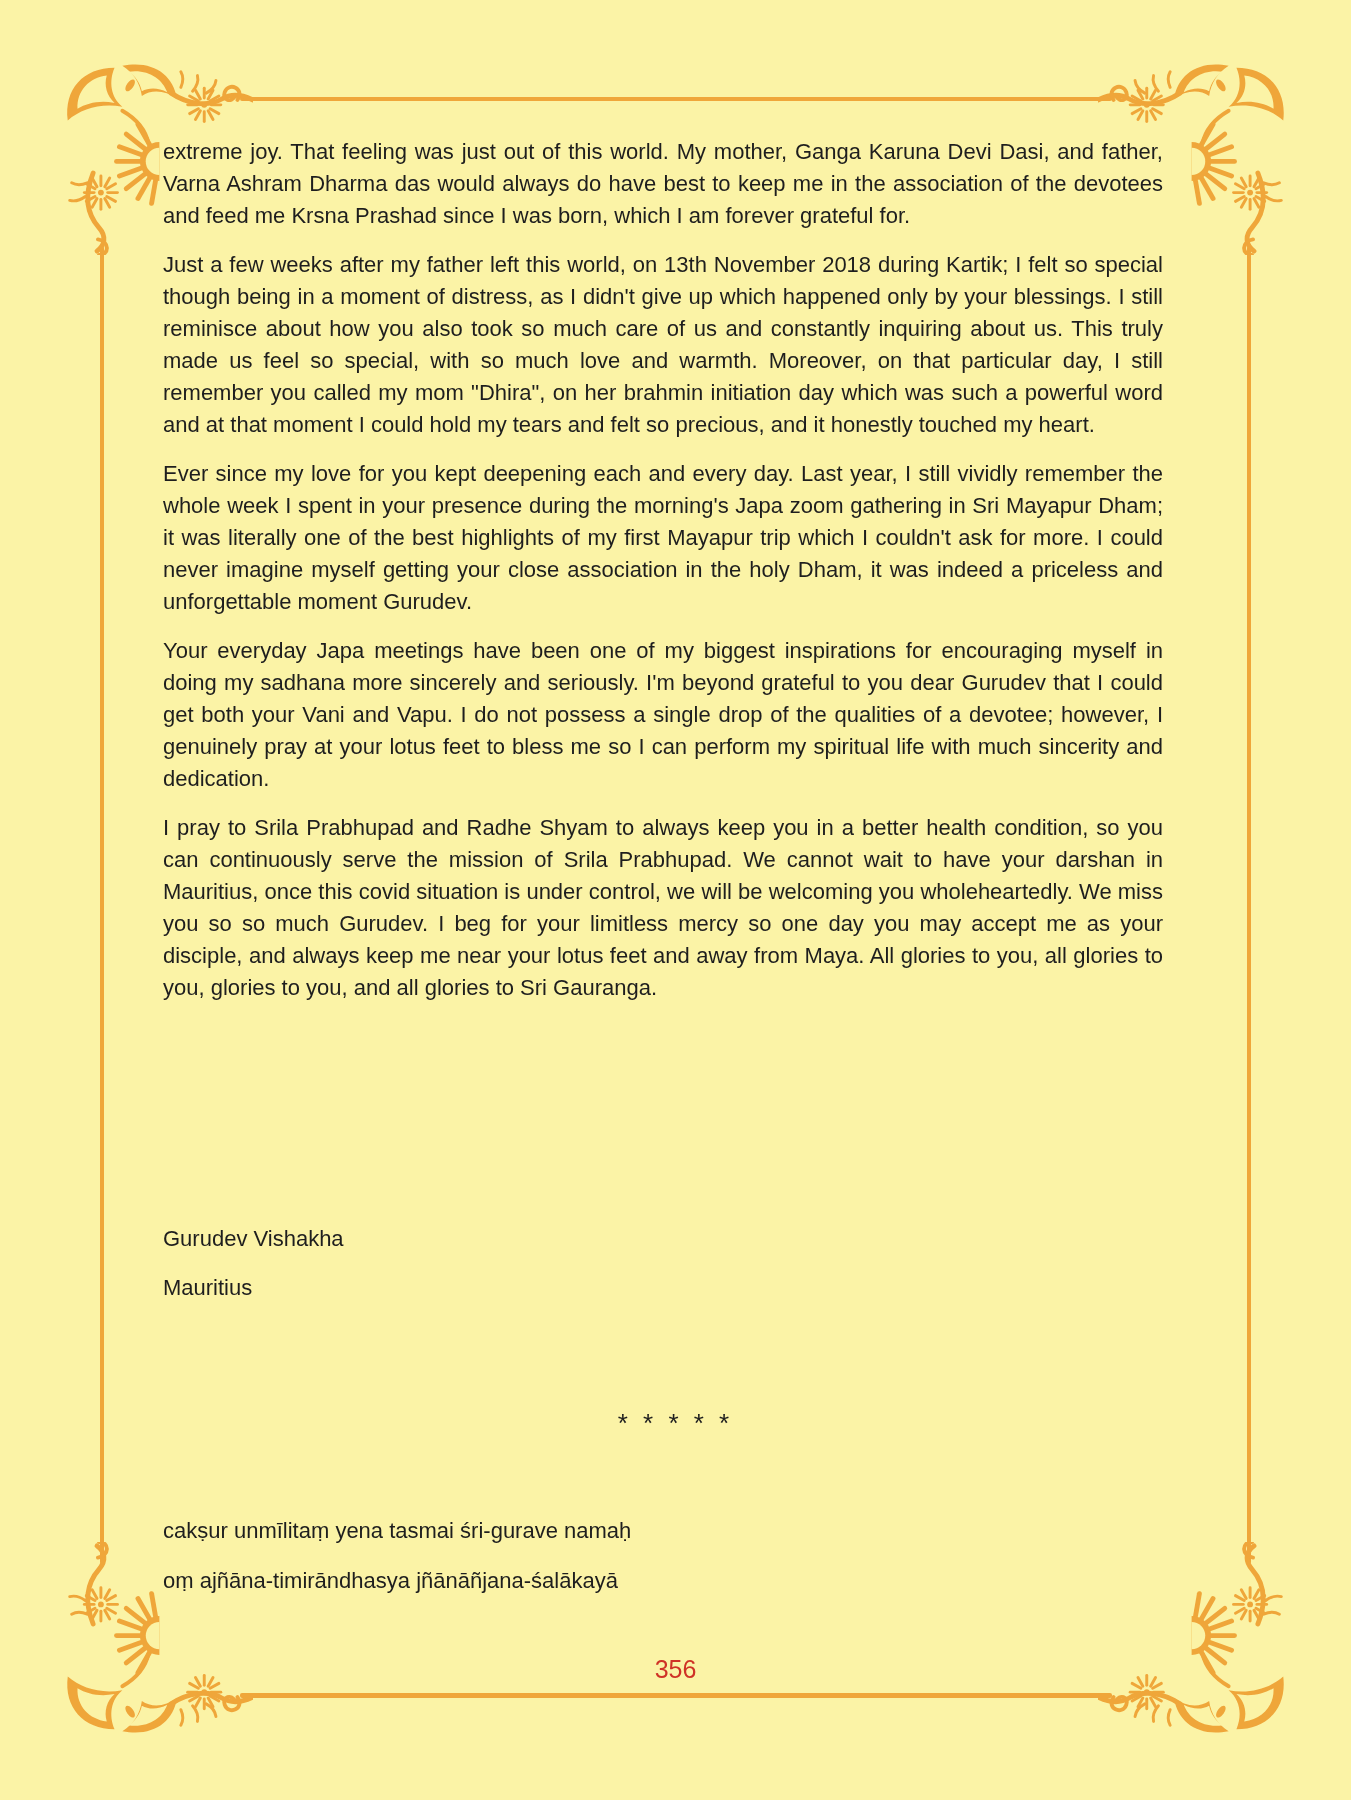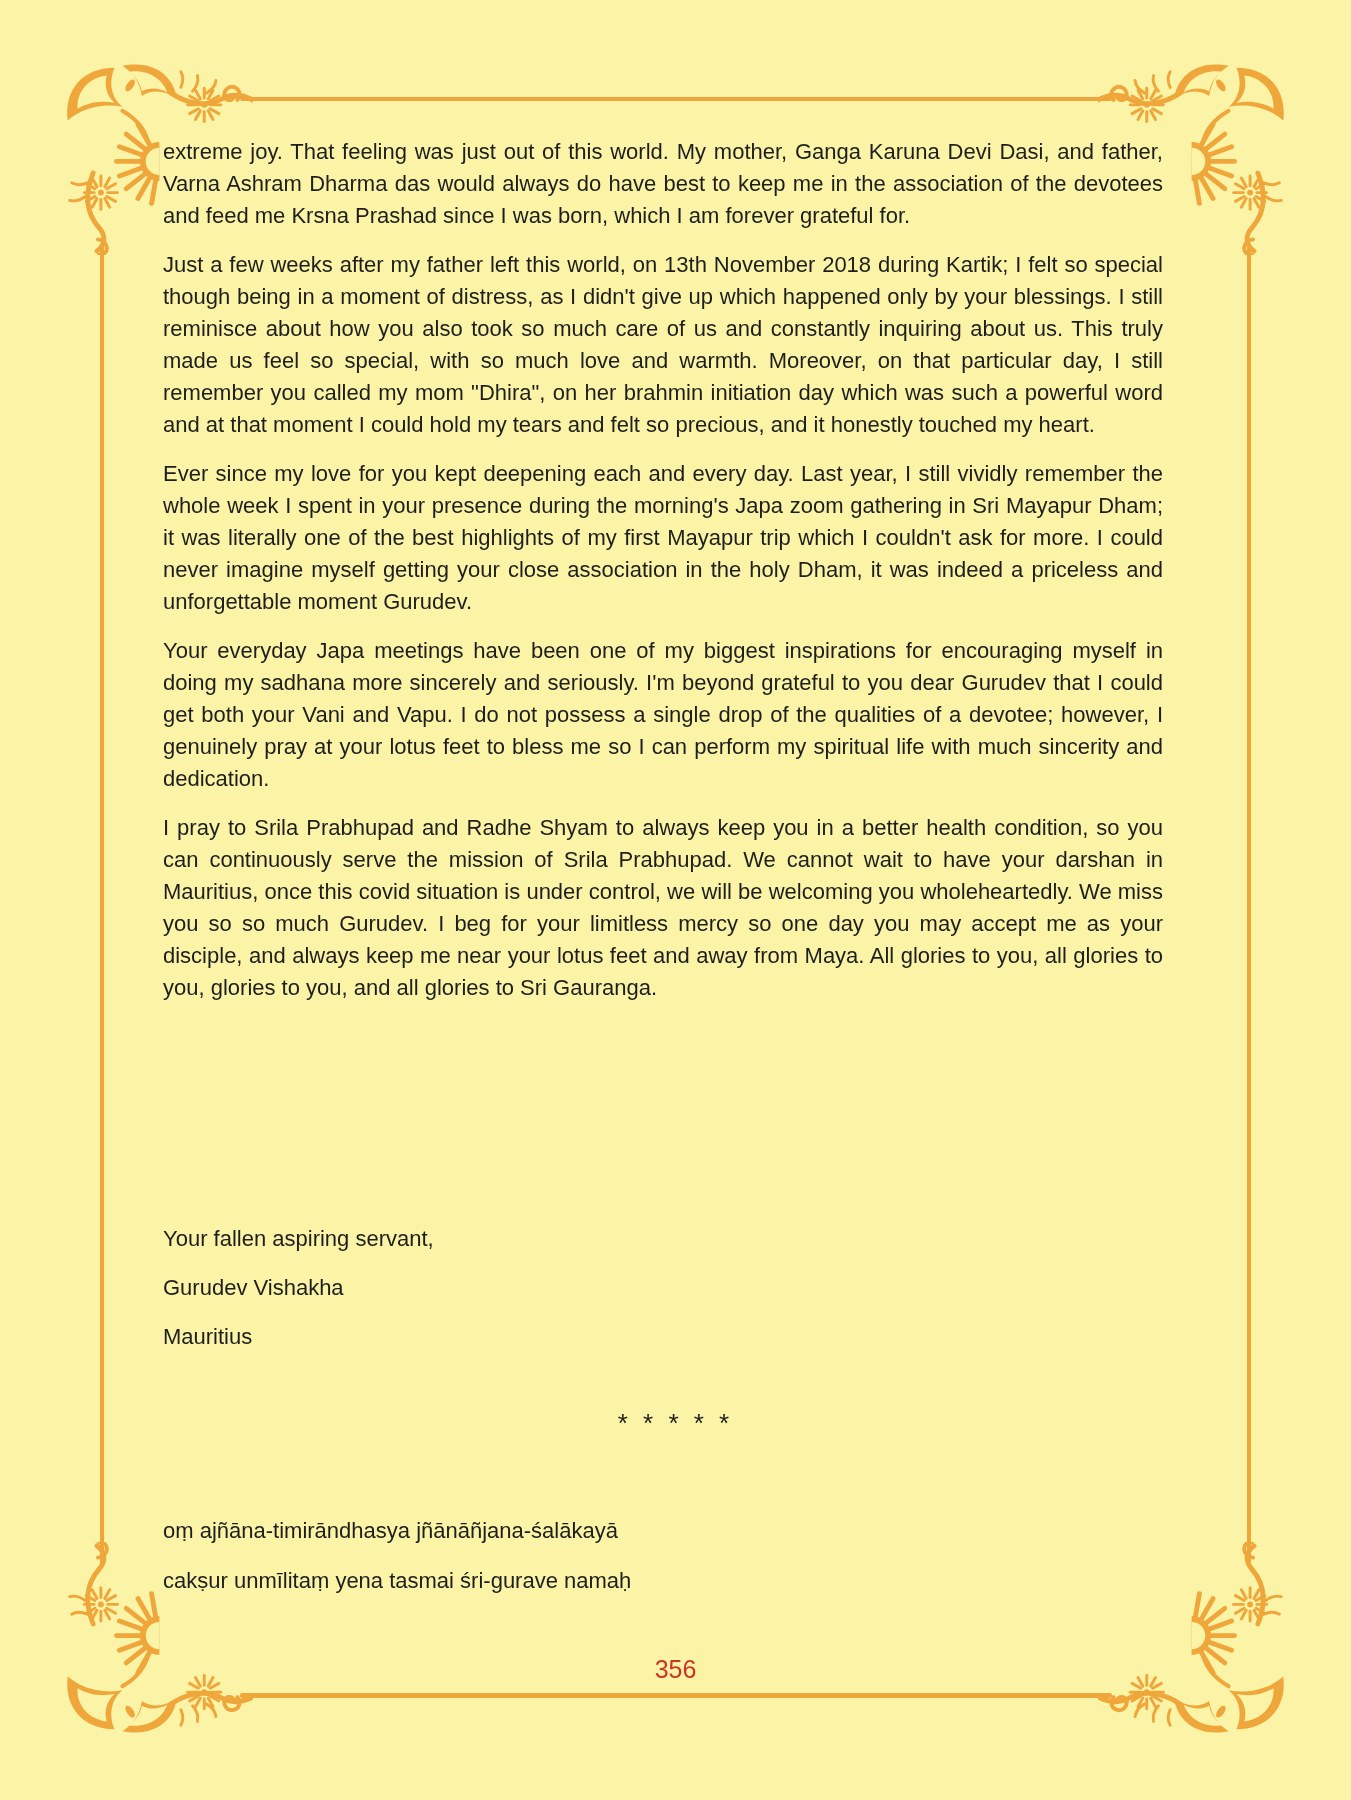--- a/index.html
+++ b/index.html
@@ -136,25 +136,24 @@
 
 <div class="letter-body">
   <p>extreme joy. That feeling was just out of this world. My mother, Ganga Karuna Devi Dasi, and father, Varna Ashram Dharma das would always do have best to keep me in the association of the devotees and feed me Krsna Prashad since I was born, which I am forever grateful for.</p>
   <p>Just a few weeks after my father left this world, on 13th November 2018 during Kartik; I felt so special though being in a moment of distress, as I didn't give up which happened only by your blessings. I still reminisce about how you also took so much care of us and constantly inquiring about us. This truly made us feel so special, with so much love and warmth. Moreover, on that particular day, I still remember you called my mom "Dhira", on her brahmin initiation day which was such a powerful word and at that moment I could hold my tears and felt so precious, and it honestly touched my heart.</p>
   <p>Ever since my love for you kept deepening each and every day. Last year, I still vividly remember the whole week I spent in your presence during the morning's Japa zoom gathering in Sri Mayapur Dham; it was literally one of the best highlights of my first Mayapur trip which I couldn't ask for more. I could never imagine myself getting your close association in the holy Dham, it was indeed a priceless and unforgettable moment Gurudev.</p>
   <p>Your everyday Japa meetings have been one of my biggest inspirations for encouraging myself in doing my sadhana more sincerely and seriously. I'm beyond grateful to you dear Gurudev that I could get both your Vani and Vapu. I do not possess a single drop of the qualities of a devotee; however, I genuinely pray at your lotus feet to bless me so I can perform my spiritual life with much sincerity and dedication.</p>
   <p>I pray to Srila Prabhupad and Radhe Shyam to always keep you in a better health condition, so you can continuously serve the mission of Srila Prabhupad. We cannot wait to have your darshan in Mauritius, once this covid situation is under control, we will be welcoming you wholeheartedly. We miss you so so much Gurudev. I beg for your limitless mercy so one day you may accept me as your disciple, and always keep me near your lotus feet and away from Maya. All glories to you, all glories to you, glories to you, and all glories to Sri Gauranga.</p>
 </div>
 
 <div class="sig">
-  <p>Your fallen aspiring servant,</p>
   <p>Gurudev Vishakha</p>
   <p>Mauritius</p>
 </div>
 
 <div class="separator">* * * * *</div>
 
 <div class="verse">
+  <p>cakṣur unmīlitaṃ yena tasmai śri-gurave namaḥ</p>
   <p>oṃ ajñāna-timirāndhasya jñānāñjana-śalākayā</p>
-  <p>cakṣur unmīlitaṃ yena tasmai śri-gurave namaḥ</p>
 </div>
 
 <div class="page-number">356</div>
 
 </body></html>

